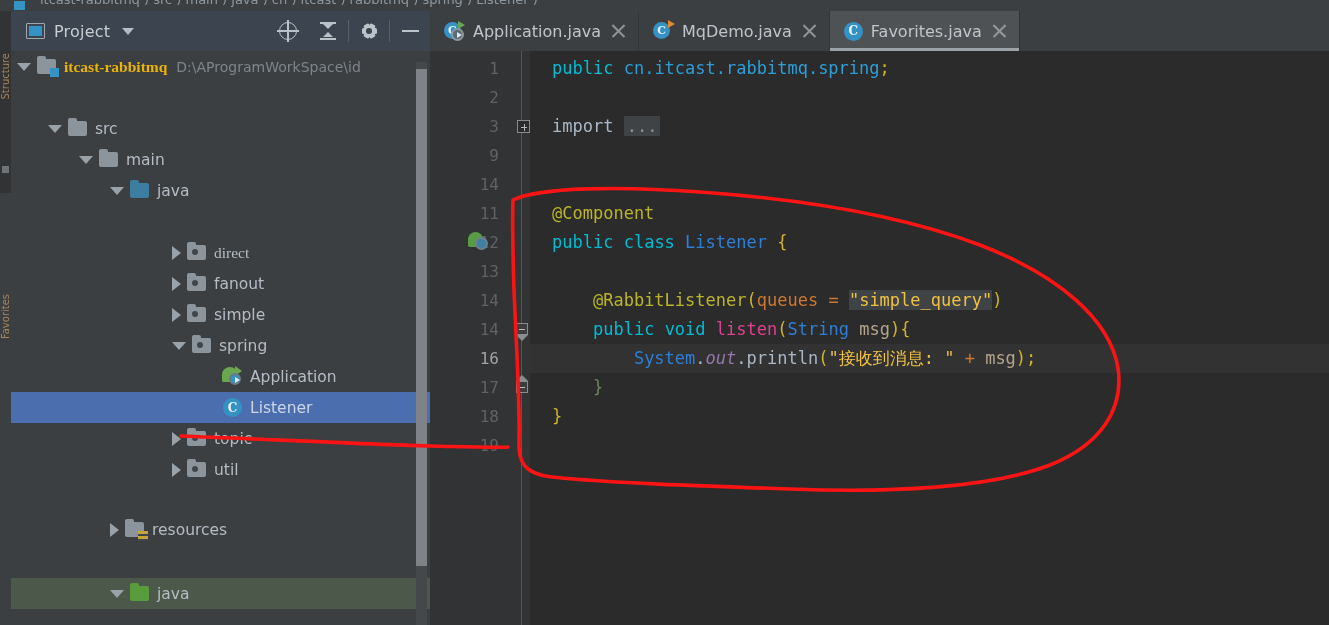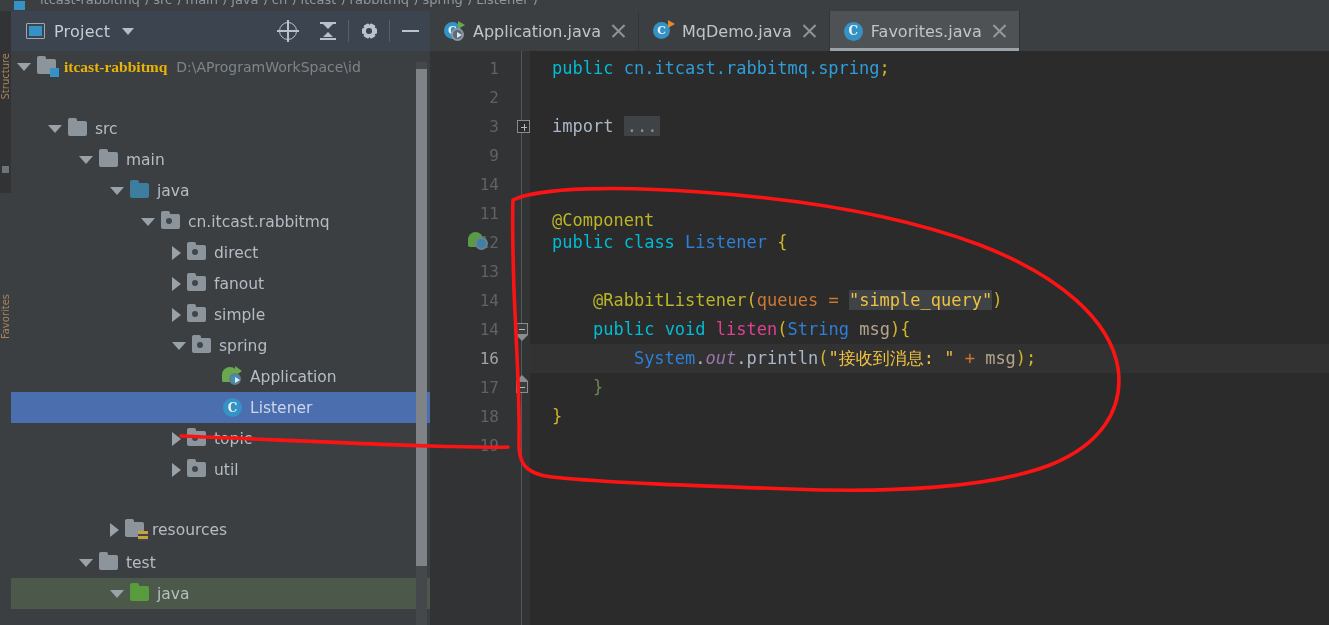--- a/index.html
+++ b/index.html
@@ -437,29 +437,21 @@
         <div class="arrow "></div>
         <div class="folder"></div>
         <span class="tlabel">main</span>
       </div>
       <div class="trow" style="top: 124px;">
         <div style="width: 99px; flex: 0 0 auto;"></div>
         <div class="arrow "></div>
         <div class="folder blue"></div>
         <span class="tlabel">java</span>
       </div>
-      <div class="trow" style="top: 155px;">
-        <div style="width: 130px; flex: 0 0 auto;"></div>
-        <div class="arrow "></div>
-        <div class="folder">
-          <span class="badge-dot"></span>
-        </div>
-        <span class="tlabel">cn.itcast.rabbitmq</span>
-      </div>
-      <div class="trow" style="top: 186px;">
+      <div class="trow" style="top: 186px; font-family: Liberation Serif, serif;">
         <div style="width: 161px; flex: 0 0 auto;"></div>
         <div class="arrow right"></div>
         <div class="folder">
           <span class="badge-dot"></span>
         </div>
         <span class="tlabel">direct</span>
       </div>
       <div class="trow" style="top: 217px;">
         <div style="width: 161px; flex: 0 0 auto;"></div>
         <div class="arrow right"></div>
@@ -516,26 +508,20 @@
         </div>
         <span class="tlabel">util</span>
       </div>
       <div class="trow" style="top: 463px;">
         <div style="width: 99px; flex: 0 0 auto;"></div>
         <div class="arrow right"></div>
         <div class="folder">
           <span class="badge-res"></span>
         </div>
         <span class="tlabel">resources</span>
-      </div>
-      <div class="trow" style="top: 496px;">
-        <div style="width: 68px; flex: 0 0 auto;"></div>
-        <div class="arrow "></div>
-        <div class="folder"></div>
-        <span class="tlabel">test</span>
       </div>
       <div class="trow testroot" style="top: 527px;">
         <div style="width: 99px; flex: 0 0 auto;"></div>
         <div class="arrow "></div>
         <div class="folder green"></div>
         <span class="tlabel">java</span>
       </div>
     </div>
 
   <div id="pp-scroll-track"></div>
@@ -593,21 +579,21 @@
       <div class="foldmark start" style="top: 272px;"></div>
       <div class="foldmark end" style="top: 330px;"></div>
     </div>
   <div id="code-area">
       <div class="caretline" style="top: 293px;"></div>
       <div class="cl" style="top: 3px; left: 22px;"><span class="kwc">public</span><span class="plain"> </span><span class="pkg">cn.itcast.rabbitmq.spring</span><span class="brace">;</span></div>
       <div class="cl" style="top: 32px; left: 22px;"></div>
       <div class="cl" style="top: 61px; left: 22px;"><span class="plain">import </span><span class="ellipsisbox">...</span></div>
       <div class="cl" style="top: 90px; left: 22px;"></div>
       <div class="cl" style="top: 119px; left: 22px;"></div>
-      <div class="cl" style="top: 148px; left: 22px; margin-top: 7px;"><span class="ann">@Component</span></div>
+      <div class="cl" style="top: 148px; left: 22px;"><span class="ann">@Component</span></div>
       <div class="cl" style="top: 177px; left: 22px;"><span class="kwc">public</span><span class="plain"> </span><span class="kwc">class</span><span class="plain"> </span><span class="cls">Listener</span><span class="plain"> </span><span class="brace">{</span></div>
       <div class="cl" style="top: 206px; left: 22px;"></div>
       <div class="cl" style="top: 235px; left: 22px;">    <span class="ann">@RabbitListener</span><span class="brace">(</span><span class="kw">queues</span><span class="plain"> </span><span class="kw">=</span><span class="plain"> </span><span class="strhl">"simple_query"</span><span class="brace">)</span></div>
       <div class="cl" style="top: 264px; left: 22px;">    <span class="kwc">public</span><span class="plain"> </span><span class="kwc">void</span><span class="plain"> </span><span class="meth">listen</span><span class="brace">(</span><span class="cls">String</span><span class="plain"> </span><span class="param">msg</span><span class="brace">){</span></div>
       <div class="cl" style="top: 293px; left: 22px;">        <span class="cls">System</span><span class="plain">.</span><span class="fld">out</span><span class="plain">.</span><span class="plain">println</span><span class="brace">(</span><span class="chinese">"接收到消息: "</span><span class="plain"> </span><span class="kw">+</span><span class="plain"> </span><span class="param">msg</span><span class="brace">);</span></div>
       <div class="cl" style="top: 322px; left: 22px;">    <span class="str">}</span></div>
       <div class="cl" style="top: 351px; left: 22px;"><span class="brace">}</span></div>
       <div class="cl" style="top: 380px; left: 22px;"></div>
     </div>
 </div>

